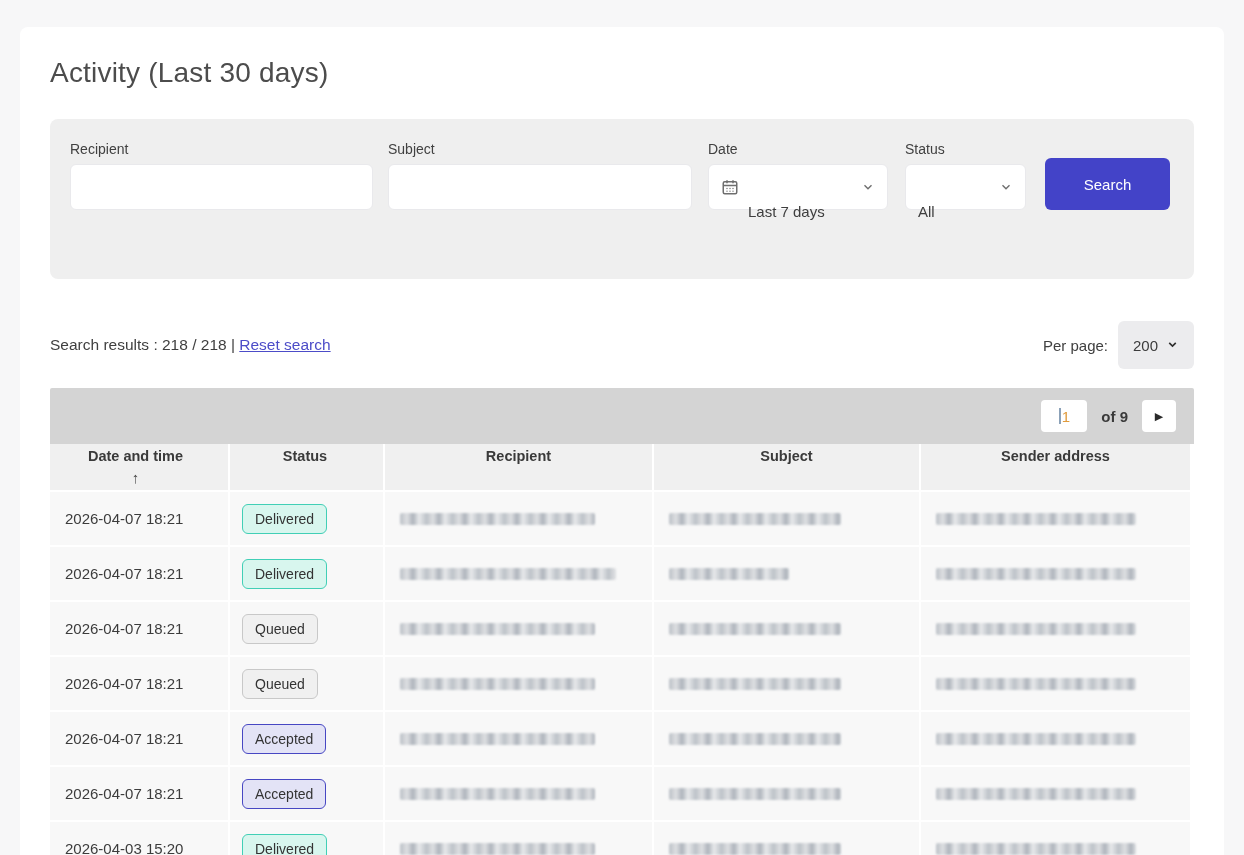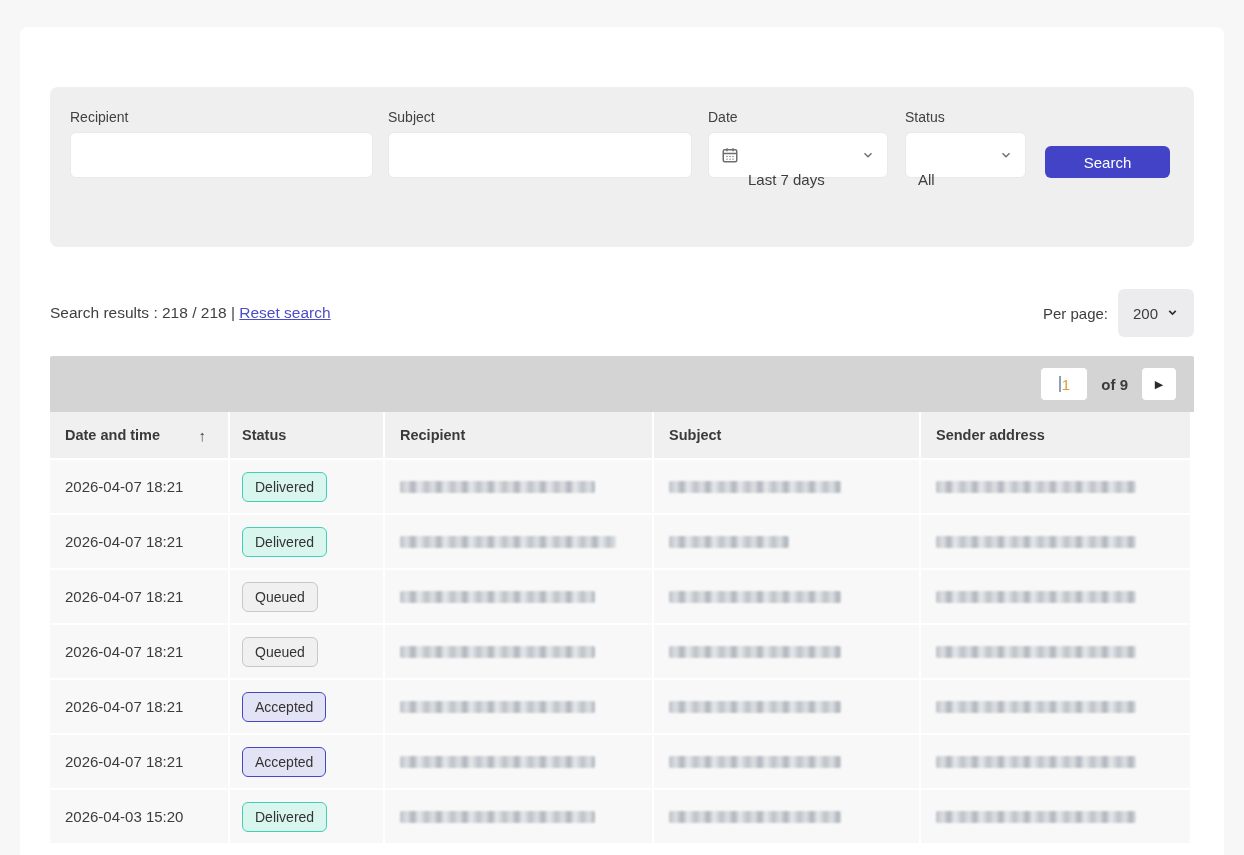--- a/index.html
+++ b/index.html
@@ -36,21 +36,21 @@
   .g-status   { width:121px; margin-right:19px; }
   .selectbox {
     height:46px; background:#fff; border:1px solid #e9e9ec; border-radius:6px;
     display:flex; align-items:center; padding:0 12px; cursor:pointer;
     font-size:15px; color:#3e3e3e;
   }
   .selectbox .grow { flex:1;margin-top:48px; }
   .cal-icon { display:flex; margin-right:9px; }
   .chev { display:flex; }
   .search-btn {
-    width:125px; height:32px; border:none; border-radius:6px;
+    width:125px; height:52px; border:none; border-radius:6px;
     background:#4343c8; color:#fff; font-size:15px; font-family:inherit;
     cursor:pointer;
   }
   .filter-row2 {
     display:flex; justify-content:space-between; align-items:center;
     margin-top:19px;
   }
   .more-filters {
     color:#4c4cc8; font-size:14.5px; text-decoration:underline; cursor:pointer;
     display:inline-flex; align-items:center; gap:6px;
@@ -91,21 +91,21 @@
     font-size:11px; color:#2b2b2b;
   }
   
   .table {
     display:grid;
     grid-template-columns:178px 153px 267px 265px 269px;
     gap:2px; background:#fff;
   }
   .th {
     background:#f0f0f0; height:46px; display:flex; align-items:center;
-    font-size:14.5px; font-weight:bold; color:#3a3a3a; padding:4px 15px;
+    font-size:14.5px; font-weight:bold; color:#3a3a3a; padding:4px 15px;flex-direction:column;
   }
   .th.sorted { justify-content:space-between; padding-right:22px; }
   .sort-arrow { font-weight:bold; color:#4a4a4a; font-size:15px; }
   .trow { display:contents; }
   .td {
     background:#f8f8f8; height:53px; display:flex; align-items:center;
     font-size:15px; color:#3c3c3c; padding:0 15px;
   }
   .td.status-cell { padding-left:12px; }
   .badge {
@@ -124,20 +124,21 @@
   .redact.r-subject   { width:172px; }
   .redact.r-sender    { width:200px; }
   .trow:nth-of-type(7) .redact.r-recipient { width:216px; }
   .trow:nth-of-type(7) .redact.r-subject   { width:120px; }
 </style>
 </head>
 <body>
 
 <div class="card">
 
+  <h1 class="page-title">Activity (Last 30 days)</h1>
 
   <div class="filter-panel">
     <div class="filter-row">
       <div class="fgroup g-recipient">
         <label class="flabel">Recipient</label>
         <input class="tinput" type="text" placeholder="" style="">
       </div>
       <div class="fgroup g-subject">
         <label class="flabel">Subject</label>
         <input class="tinput" type="text" placeholder="" style="">

